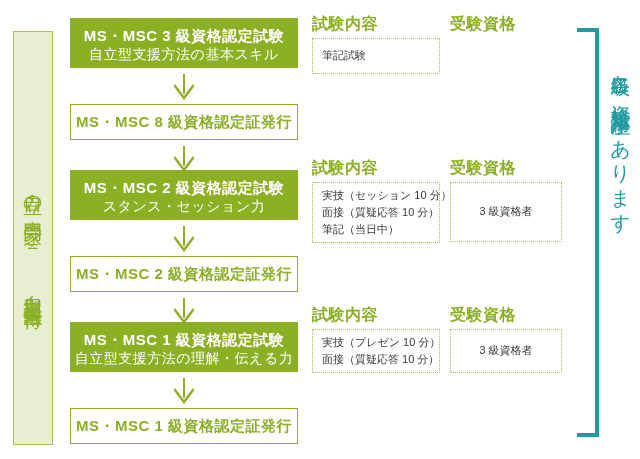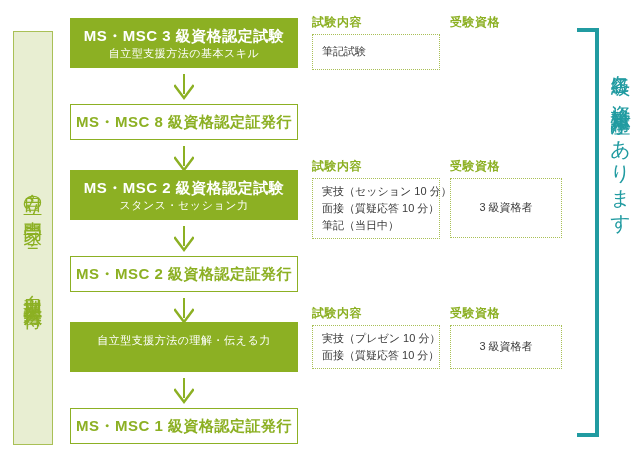--- a/index.html
+++ b/index.html
@@ -98,21 +98,21 @@
   }
   .node.exam .node-title {
     color: #ffffff;
     font-size: 15px;
     font-weight: bold;
     letter-spacing: 0.5px;
     line-height: 1.15;
   }
   .node.exam .node-sub {
     color: #ffffff;
-    font-size: 11px;
+    font-size: 14px;
     letter-spacing: 0.5px;
     margin-top: 3px;
     line-height: 1.1;
   }
 
   .node.cert {
     background: #ffffff;
     border: 1px solid #8cb023;
     height: 36px;
     line-height: 34px;
@@ -134,21 +134,21 @@
   .arrow svg { display: block; }
 
   
   .detail-group { position: absolute; }
 
   .detail-col { position: absolute; top: 0; }
   .detail-col.c1 { left: 0; }
   .detail-col.c2 { left: 138px; }
 
   .detail-heading {
-    font-size: 12px;
+    font-size: 16px;
     font-weight: bold;
     color: #8cb023;
     letter-spacing: 0.5px;
     margin-bottom: 3px;
     white-space: nowrap;
   }
 
   .detail-box {
     box-sizing: border-box;
     border: 1px dotted #a9c056;
@@ -189,20 +189,21 @@
         <div class="node-title">MS・MSC 8 級資格認定証発行</div>
       </div>
       <div class="node exam" style="top: 170px;">
         <div class="node-title">MS・MSC 2 級資格認定試験</div>
         <div class="node-sub">スタンス・セッション力</div>
       </div>
       <div class="node cert" style="top: 256px;">
         <div class="node-title">MS・MSC 2 級資格認定証発行</div>
       </div>
       <div class="node exam" style="top: 322px;">
+        <div class="node-title">MS・MSC 1 級資格認定試験</div>
         <div class="node-sub">自立型支援方法の理解・伝える力</div>
       </div>
       <div class="node cert" style="top: 408px;">
         <div class="node-title">MS・MSC 1 級資格認定証発行</div>
       </div>
       <div class="arrow" style="top: 74px;">
         <svg width="20" height="26" viewBox="0 0 20 26" xmlns="http://www.w3.org/2000/svg">
           <line x1="10" y1="0" x2="10" y2="20" stroke="#8cb023" stroke-width="2"></line>
           <polyline points="1,12 10,24 19,12" fill="none" stroke="#8cb023" stroke-width="2.4" stroke-linecap="square" stroke-linejoin="miter"></polyline>
         </svg>

